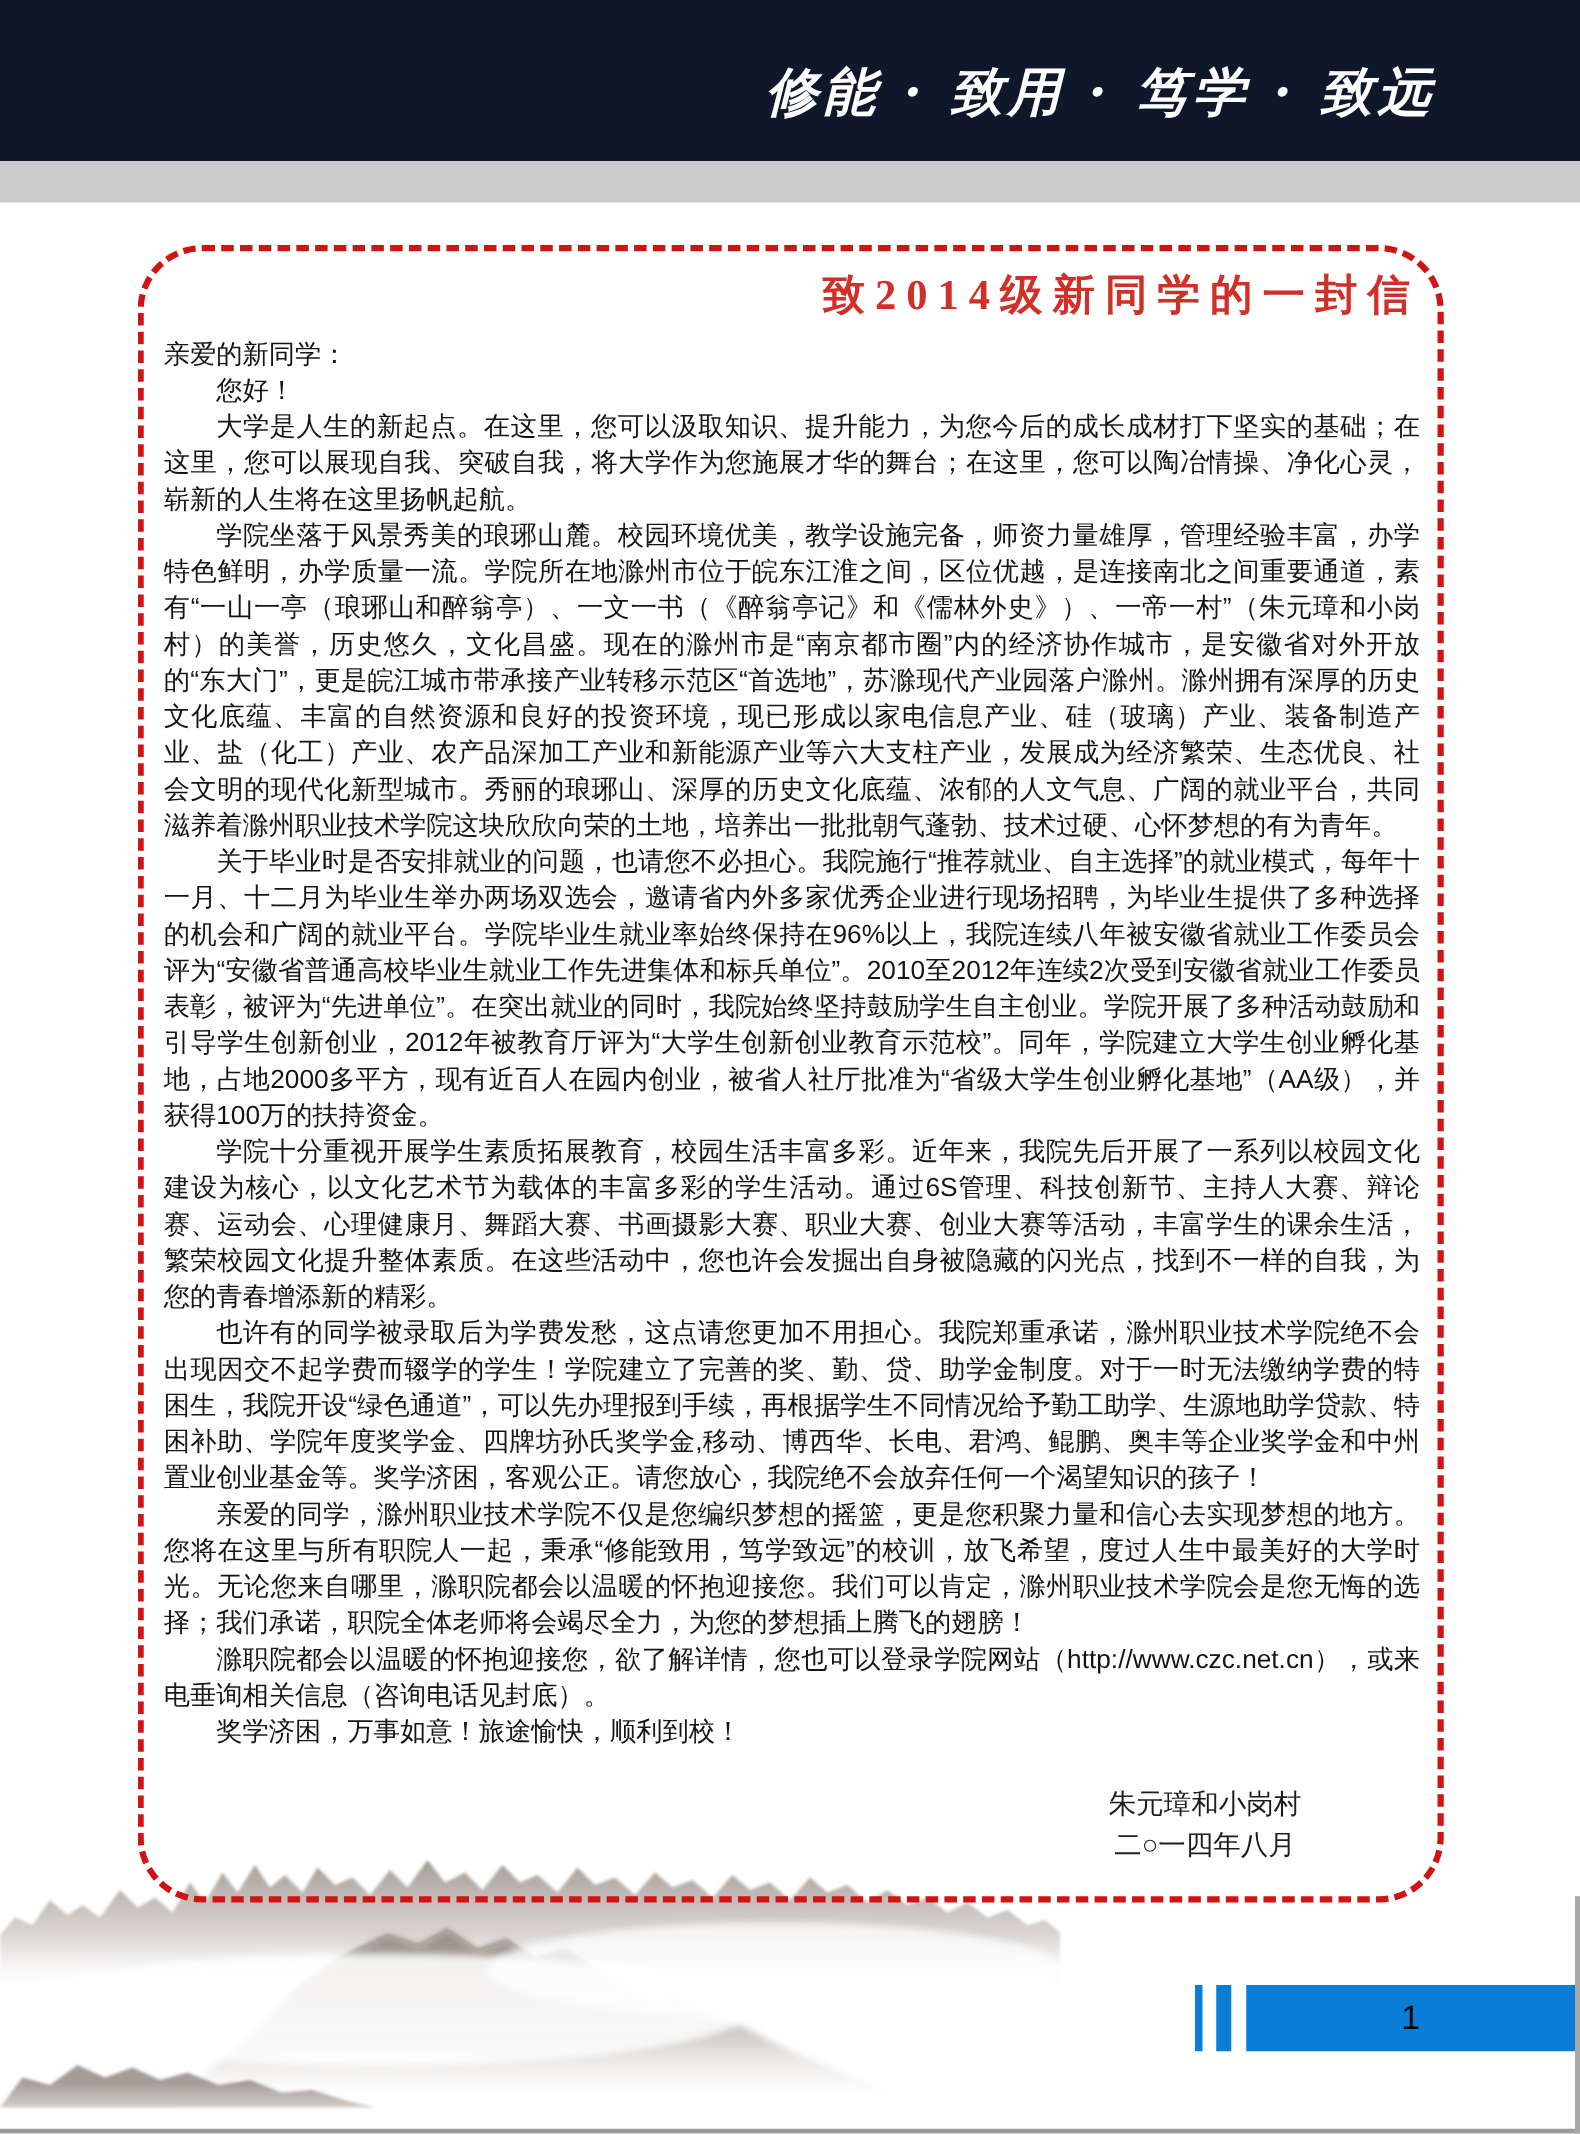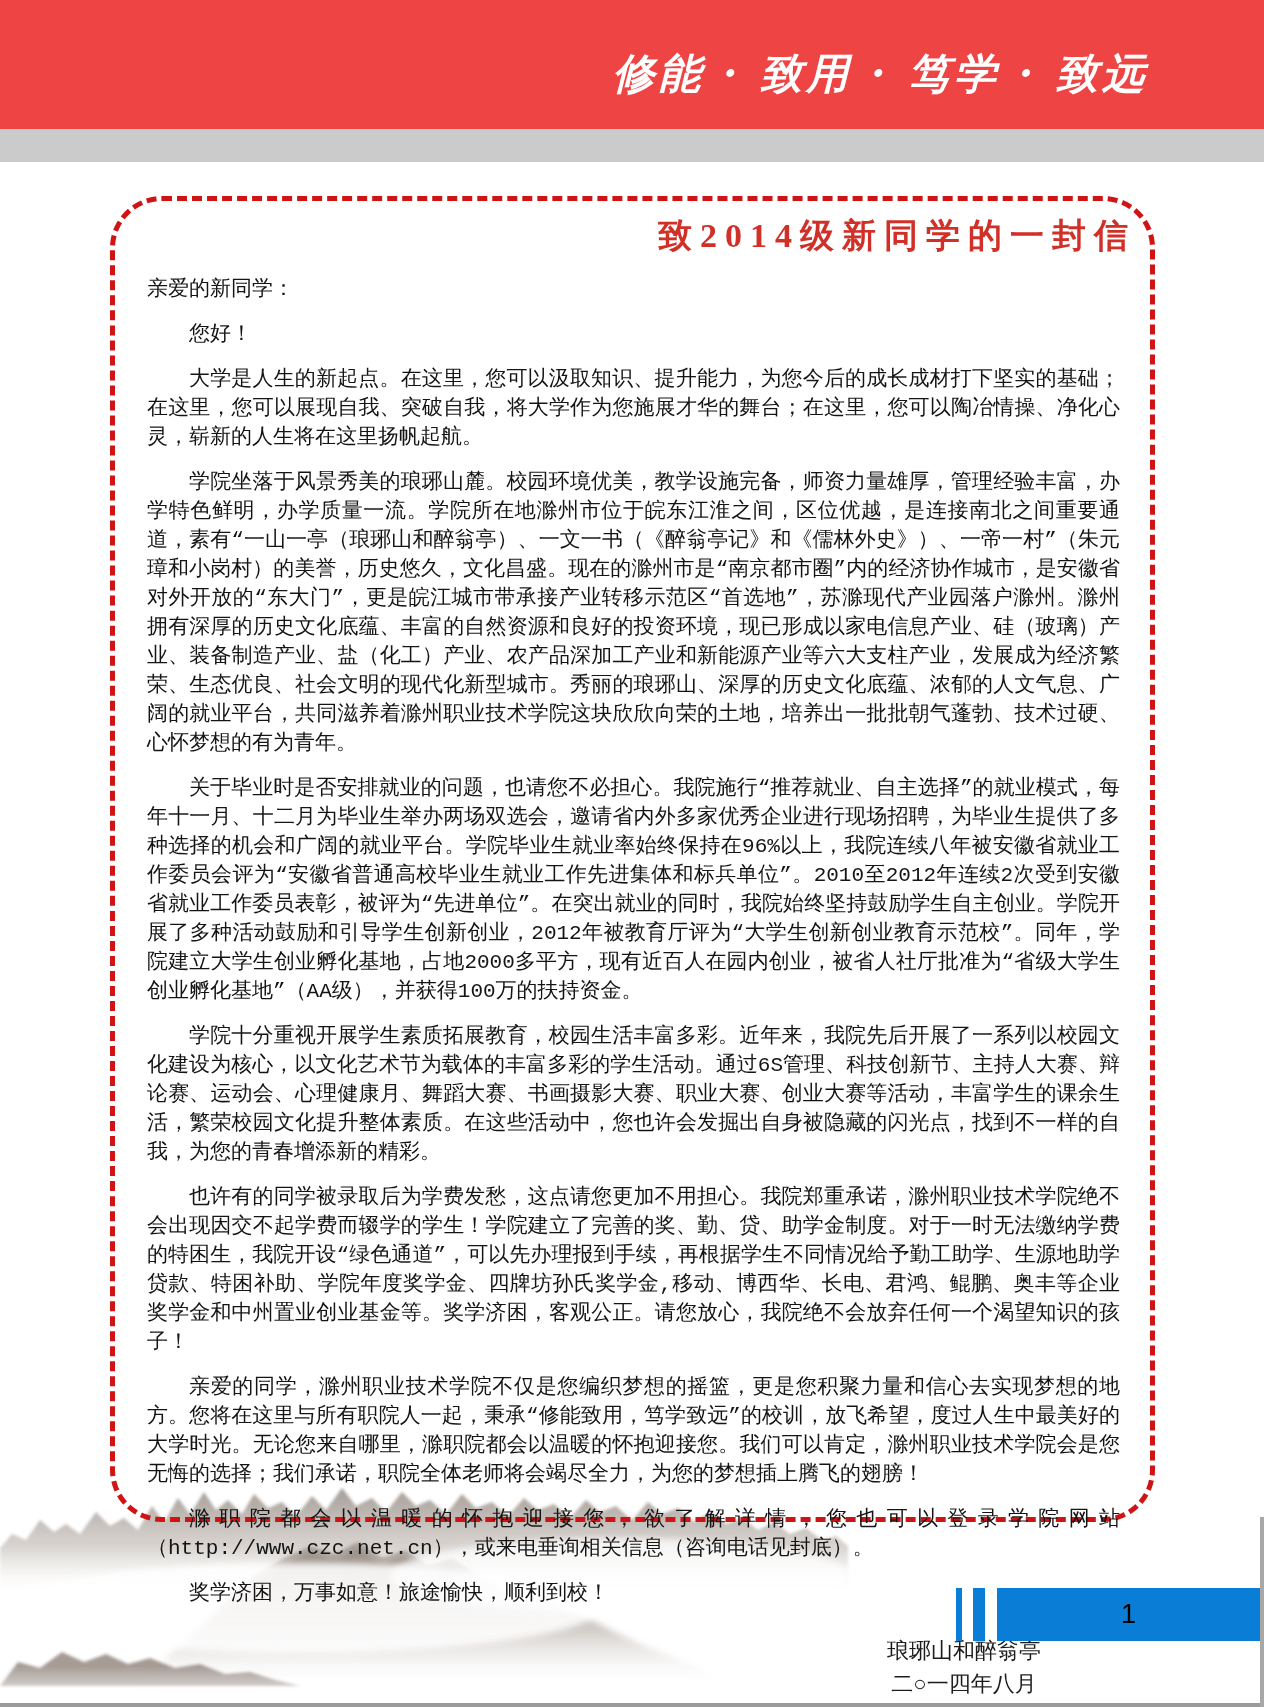--- a/index.html
+++ b/index.html
@@ -1,43 +1,43 @@
 <!DOCTYPE html>
 <html><head>
 <meta charset="utf-8">
 <style>
   html,body{margin:0;padding:0;background:#ffffff;}
   .page{
     position:relative;width:1264px;height:1707px;background:#ffffff;
     overflow:hidden;font-family:"Liberation Sans",sans-serif;
   }
   
-  .topbar{position:absolute;left:0;top:0;width:1264px;height:129px;background:#ef4444;}
+  .topbar{position:absolute;left:0;top:0;width:1264px;height:129px;background:#0f172a;}
   .motto{
     position:absolute;top:46px;right:116px;color:#ffffff;
     font-family:"DejaVu Serif",serif;font-style:italic;font-weight:bold;
     font-size:42px;letter-spacing:4px;white-space:nowrap;
   }
   .graystrip{position:absolute;left:0;top:129px;width:1264px;height:33px;background:#cbcbcb;}
   
   .mountains{position:absolute;left:0;top:1448px;z-index:1;opacity:.95;}
   
   .letter{
     position:absolute;left:110px;top:196px;width:1045px;height:1326px;
     box-sizing:border-box;border:5px dashed #d01414;border-radius:52px;
     padding:8px 14px 0 16px;z-index:3;background:transparent;
   }
   .title{
     margin:4px 0 10px 0;text-align:right;color:#d03028;
     font-family:"Liberation Serif",serif;font-weight:bold;
     font-size:34px;letter-spacing:8px;
   }
   .letter p{
-    margin:16px;font-size:21px;line-height:29px;color:#141414;
-    text-align:justify;text-justify:inter-ideograph;font-family:Liberation Mono, monospace;
+    margin:0;font-size:21px;line-height:29px;color:#141414;
+    text-align:justify;text-justify:inter-ideograph;
   }
   .indent{text-indent:2em;}
   .signature{
     margin:26px 95px 0 auto;width:-moz-fit-content;width:fit-content;
     display:flex;flex-direction:column;align-items:center;
   }
   .signature div{font-size:22px;line-height:33px;color:#1c1c1c;}
   
   .pagebar-thin1{position:absolute;left:956px;top:1588px;width:6px;height:53px;background:#0a7ed6;z-index:4;}
   .pagebar-thin2{position:absolute;left:973px;top:1588px;width:12px;height:53px;background:#0a7ed6;z-index:4;}
@@ -102,21 +102,21 @@
     <p class="indent">您好！</p>
     <p class="indent">大学是人生的新起点。在这里，您可以汲取知识、提升能力，为您今后的成长成材打下坚实的基础；在这里，您可以展现自我、突破自我，将大学作为您施展才华的舞台；在这里，您可以陶冶情操、净化心灵，崭新的人生将在这里扬帆起航。</p>
     <p class="indent">学院坐落于风景秀美的琅琊山麓。校园环境优美，教学设施完备，师资力量雄厚，管理经验丰富，办学特色鲜明，办学质量一流。学院所在地滁州市位于皖东江淮之间，区位优越，是连接南北之间重要通道，素有“一山一亭（琅琊山和醉翁亭）、一文一书（《醉翁亭记》和《儒林外史》）、一帝一村”（朱元璋和小岗村）的美誉，历史悠久，文化昌盛。现在的滁州市是“南京都市圈”内的经济协作城市，是安徽省对外开放的“东大门”，更是皖江城市带承接产业转移示范区“首选地”，苏滁现代产业园落户滁州。滁州拥有深厚的历史文化底蕴、丰富的自然资源和良好的投资环境，现已形成以家电信息产业、硅（玻璃）产业、装备制造产业、盐（化工）产业、农产品深加工产业和新能源产业等六大支柱产业，发展成为经济繁荣、生态优良、社会文明的现代化新型城市。秀丽的琅琊山、深厚的历史文化底蕴、浓郁的人文气息、广阔的就业平台，共同滋养着滁州职业技术学院这块欣欣向荣的土地，培养出一批批朝气蓬勃、技术过硬、心怀梦想的有为青年。</p>
     <p class="indent">关于毕业时是否安排就业的问题，也请您不必担心。我院施行“推荐就业、自主选择”的就业模式，每年十一月、十二月为毕业生举办两场双选会，邀请省内外多家优秀企业进行现场招聘，为毕业生提供了多种选择的机会和广阔的就业平台。学院毕业生就业率始终保持在96%以上，我院连续八年被安徽省就业工作委员会评为“安徽省普通高校毕业生就业工作先进集体和标兵单位”。2010至2012年连续2次受到安徽省就业工作委员表彰，被评为“先进单位”。在突出就业的同时，我院始终坚持鼓励学生自主创业。学院开展了多种活动鼓励和引导学生创新创业，2012年被教育厅评为“大学生创新创业教育示范校”。同年，学院建立大学生创业孵化基地，占地2000多平方，现有近百人在园内创业，被省人社厅批准为“省级大学生创业孵化基地”（AA级），并获得100万的扶持资金。</p>
     <p class="indent">学院十分重视开展学生素质拓展教育，校园生活丰富多彩。近年来，我院先后开展了一系列以校园文化建设为核心，以文化艺术节为载体的丰富多彩的学生活动。通过6S管理、科技创新节、主持人大赛、辩论赛、运动会、心理健康月、舞蹈大赛、书画摄影大赛、职业大赛、创业大赛等活动，丰富学生的课余生活，繁荣校园文化提升整体素质。在这些活动中，您也许会发掘出自身被隐藏的闪光点，找到不一样的自我，为您的青春增添新的精彩。</p>
     <p class="indent">也许有的同学被录取后为学费发愁，这点请您更加不用担心。我院郑重承诺，滁州职业技术学院绝不会出现因交不起学费而辍学的学生！学院建立了完善的奖、勤、贷、助学金制度。对于一时无法缴纳学费的特困生，我院开设“绿色通道”，可以先办理报到手续，再根据学生不同情况给予勤工助学、生源地助学贷款、特困补助、学院年度奖学金、四牌坊孙氏奖学金,移动、博西华、长电、君鸿、鲲鹏、奥丰等企业奖学金和中州置业创业基金等。奖学济困，客观公正。请您放心，我院绝不会放弃任何一个渴望知识的孩子！</p>
     <p class="indent">亲爱的同学，滁州职业技术学院不仅是您编织梦想的摇篮，更是您积聚力量和信心去实现梦想的地方。您将在这里与所有职院人一起，秉承“修能致用，笃学致远”的校训，放飞希望，度过人生中最美好的大学时光。无论您来自哪里，滁职院都会以温暖的怀抱迎接您。我们可以肯定，滁州职业技术学院会是您无悔的选择；我们承诺，职院全体老师将会竭尽全力，为您的梦想插上腾飞的翅膀！</p>
     <p class="indent">滁职院都会以温暖的怀抱迎接您，欲了解详情，您也可以登录学院网站（http://www.czc.net.cn），或来电垂询相关信息（咨询电话见封底）。</p>
     <p class="indent">奖学济困，万事如意！旅途愉快，顺利到校！</p>
     <div class="signature">
-      <div>琅琊山和醉翁亭</div>
+      <div>朱元璋和小岗村</div>
       <div>二○一四年八月</div>
     </div>
   </section>
 
   <div class="pagebar-thin1"></div>
   <div class="pagebar-thin2"></div>
   <div class="pagebar-main">
     <span class="page-num">1</span>
   </div>
 

